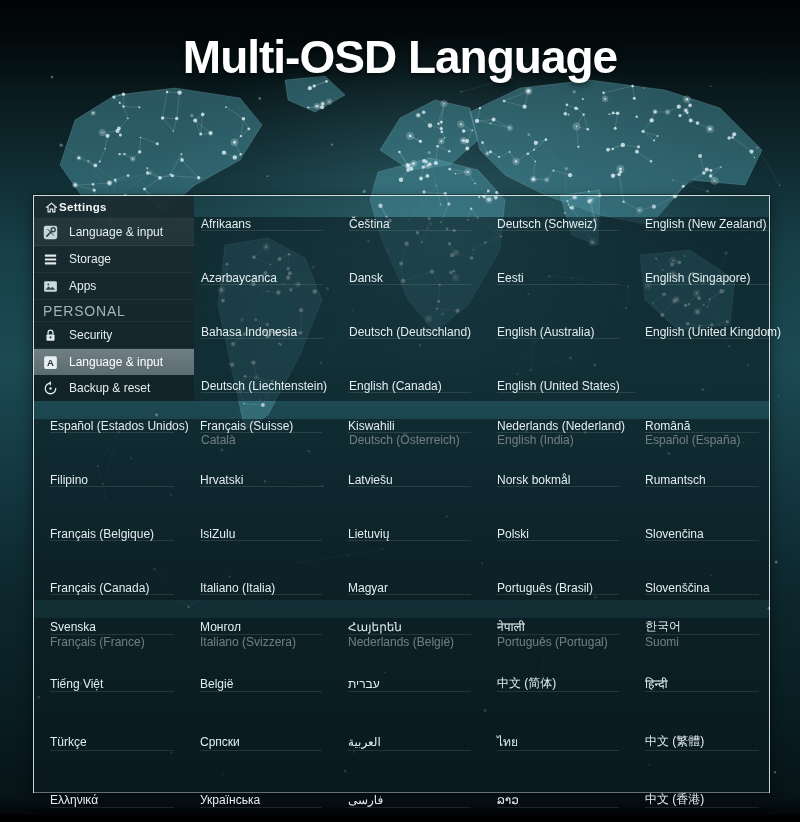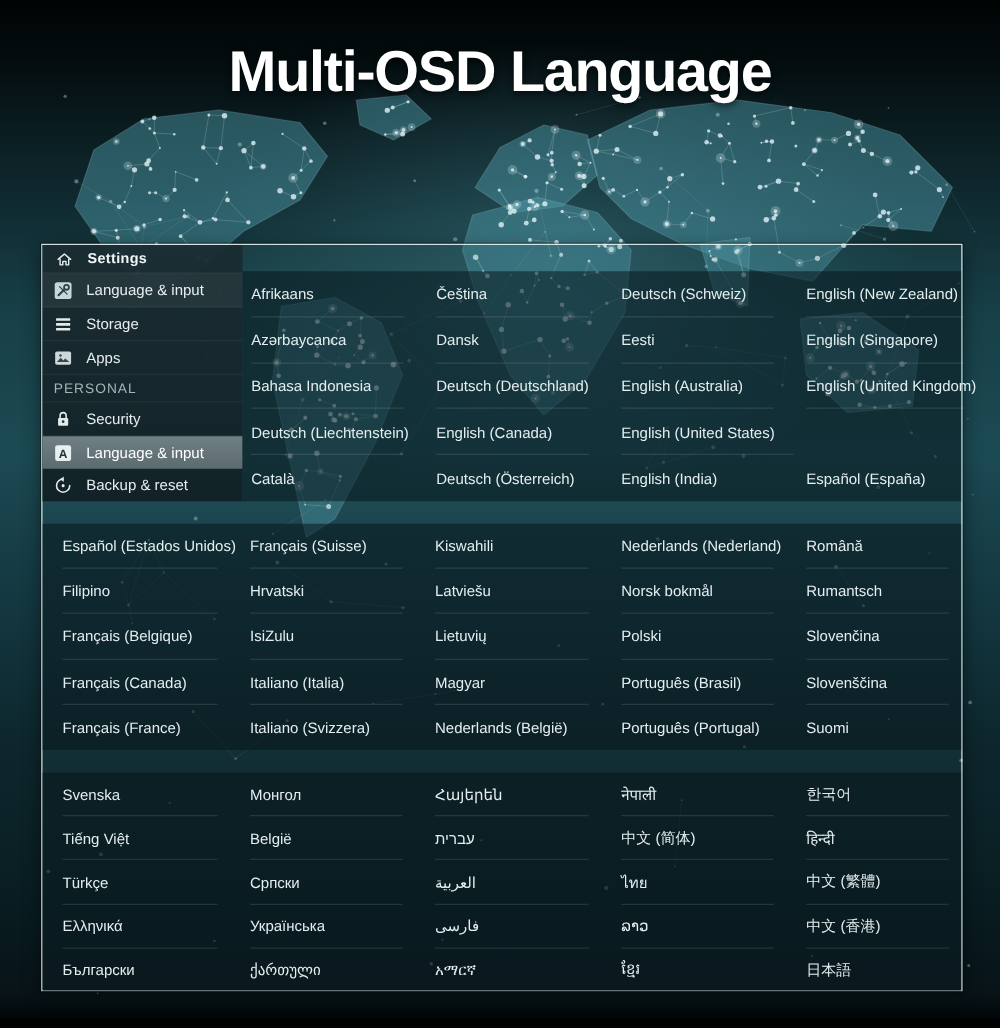--- a/index.html
+++ b/index.html
@@ -21,38 +21,38 @@
     box-sizing:border-box;border:1px solid rgba(240,250,250,.85);
     background:rgba(55,105,115,.14);
     box-shadow:0 0 0 1px rgba(0,0,0,.35), 0 4px 14px rgba(0,0,0,.45);
   }
   
   .sidebar{
     position:absolute;left:0;top:0;width:160px;height:205px;
     background:linear-gradient(180deg,rgba(26,44,49,.96),rgba(17,32,37,.94));
     display:flex;flex-direction:column;
   }
-  .sb-header{display:flex;align-items:center;gap:11px;height:25px;padding-left:10px;
+  .sb-header{display:flex;align-items:center;height:25px;padding-left:10px;
     border-bottom:1px solid rgba(255,255,255,.08);}
   .sb-header .label{color:#f2f6f7;font-size:11.5px;font-weight:bold;letter-spacing:.3px;}
   .sb-item{display:flex;align-items:center;gap:10px;height:26px;padding-left:8px;
     border-bottom:1px solid rgba(255,255,255,.055);color:#e6edee;font-size:12px;}
   .sb-item.first{background:rgba(255,255,255,.055);}
   .sb-item.selected{background:linear-gradient(180deg,#707f84,#5c6b70);border-bottom:none;color:#fff;}
   .sb-item:last-child{border-bottom:none;}
   .sb-section{height:21px;display:flex;align-items:center;padding-left:9px;
-    color:#a4b4b7;font-size:11px;letter-spacing:.8px;border-bottom:1px solid rgba(255,255,255,.05);}
+    color:#a4b4b7;font-size:14px;letter-spacing:.8px;border-bottom:1px solid rgba(255,255,255,.05);}
   .sb-icon{width:17px;height:17px;flex:0 0 17px;display:block;}
   .sb-header .sb-icon{width:15px;height:15px;flex-basis:15px;}
   
   .block{position:absolute;background:rgba(6,20,24,.52);}
   .block-0{left:160px;top:21px;right:0;height:184px;}
   .block-1{left:0;top:223px;right:0;height:181px;}
   .block-2{left:0;top:422px;right:0;height:176px;}
-  .block{display:grid;grid-auto-rows:1fr;}
+  .block{display:grid;grid-auto-rows:1fr;gap:40px;}
   .lang-row{display:grid;}
   .block-0 .lang-row{grid-template-columns:148px 148px 148px 1fr;padding-left:7px;}
   .block-1 .lang-row,.block-2 .lang-row{grid-template-columns:150px 148px 149px 148px 1fr;padding-left:16px;}
   .lang-cell{position:relative;display:flex;align-items:center;color:#e4edef;font-size:12px;
     white-space:nowrap;overflow:visible;}
   .lang-row:not(:last-child) .lang-cell::after{
     content:'';position:absolute;left:0;right:26px;bottom:0;
     border-bottom:1px solid rgba(255,255,255,.11);}
   .lang-row:not(:last-child) .lang-cell:last-child::after{right:10px;}
   .bottom-bar{position:absolute;left:0;bottom:0;width:100%;height:7px;background:#000;}

